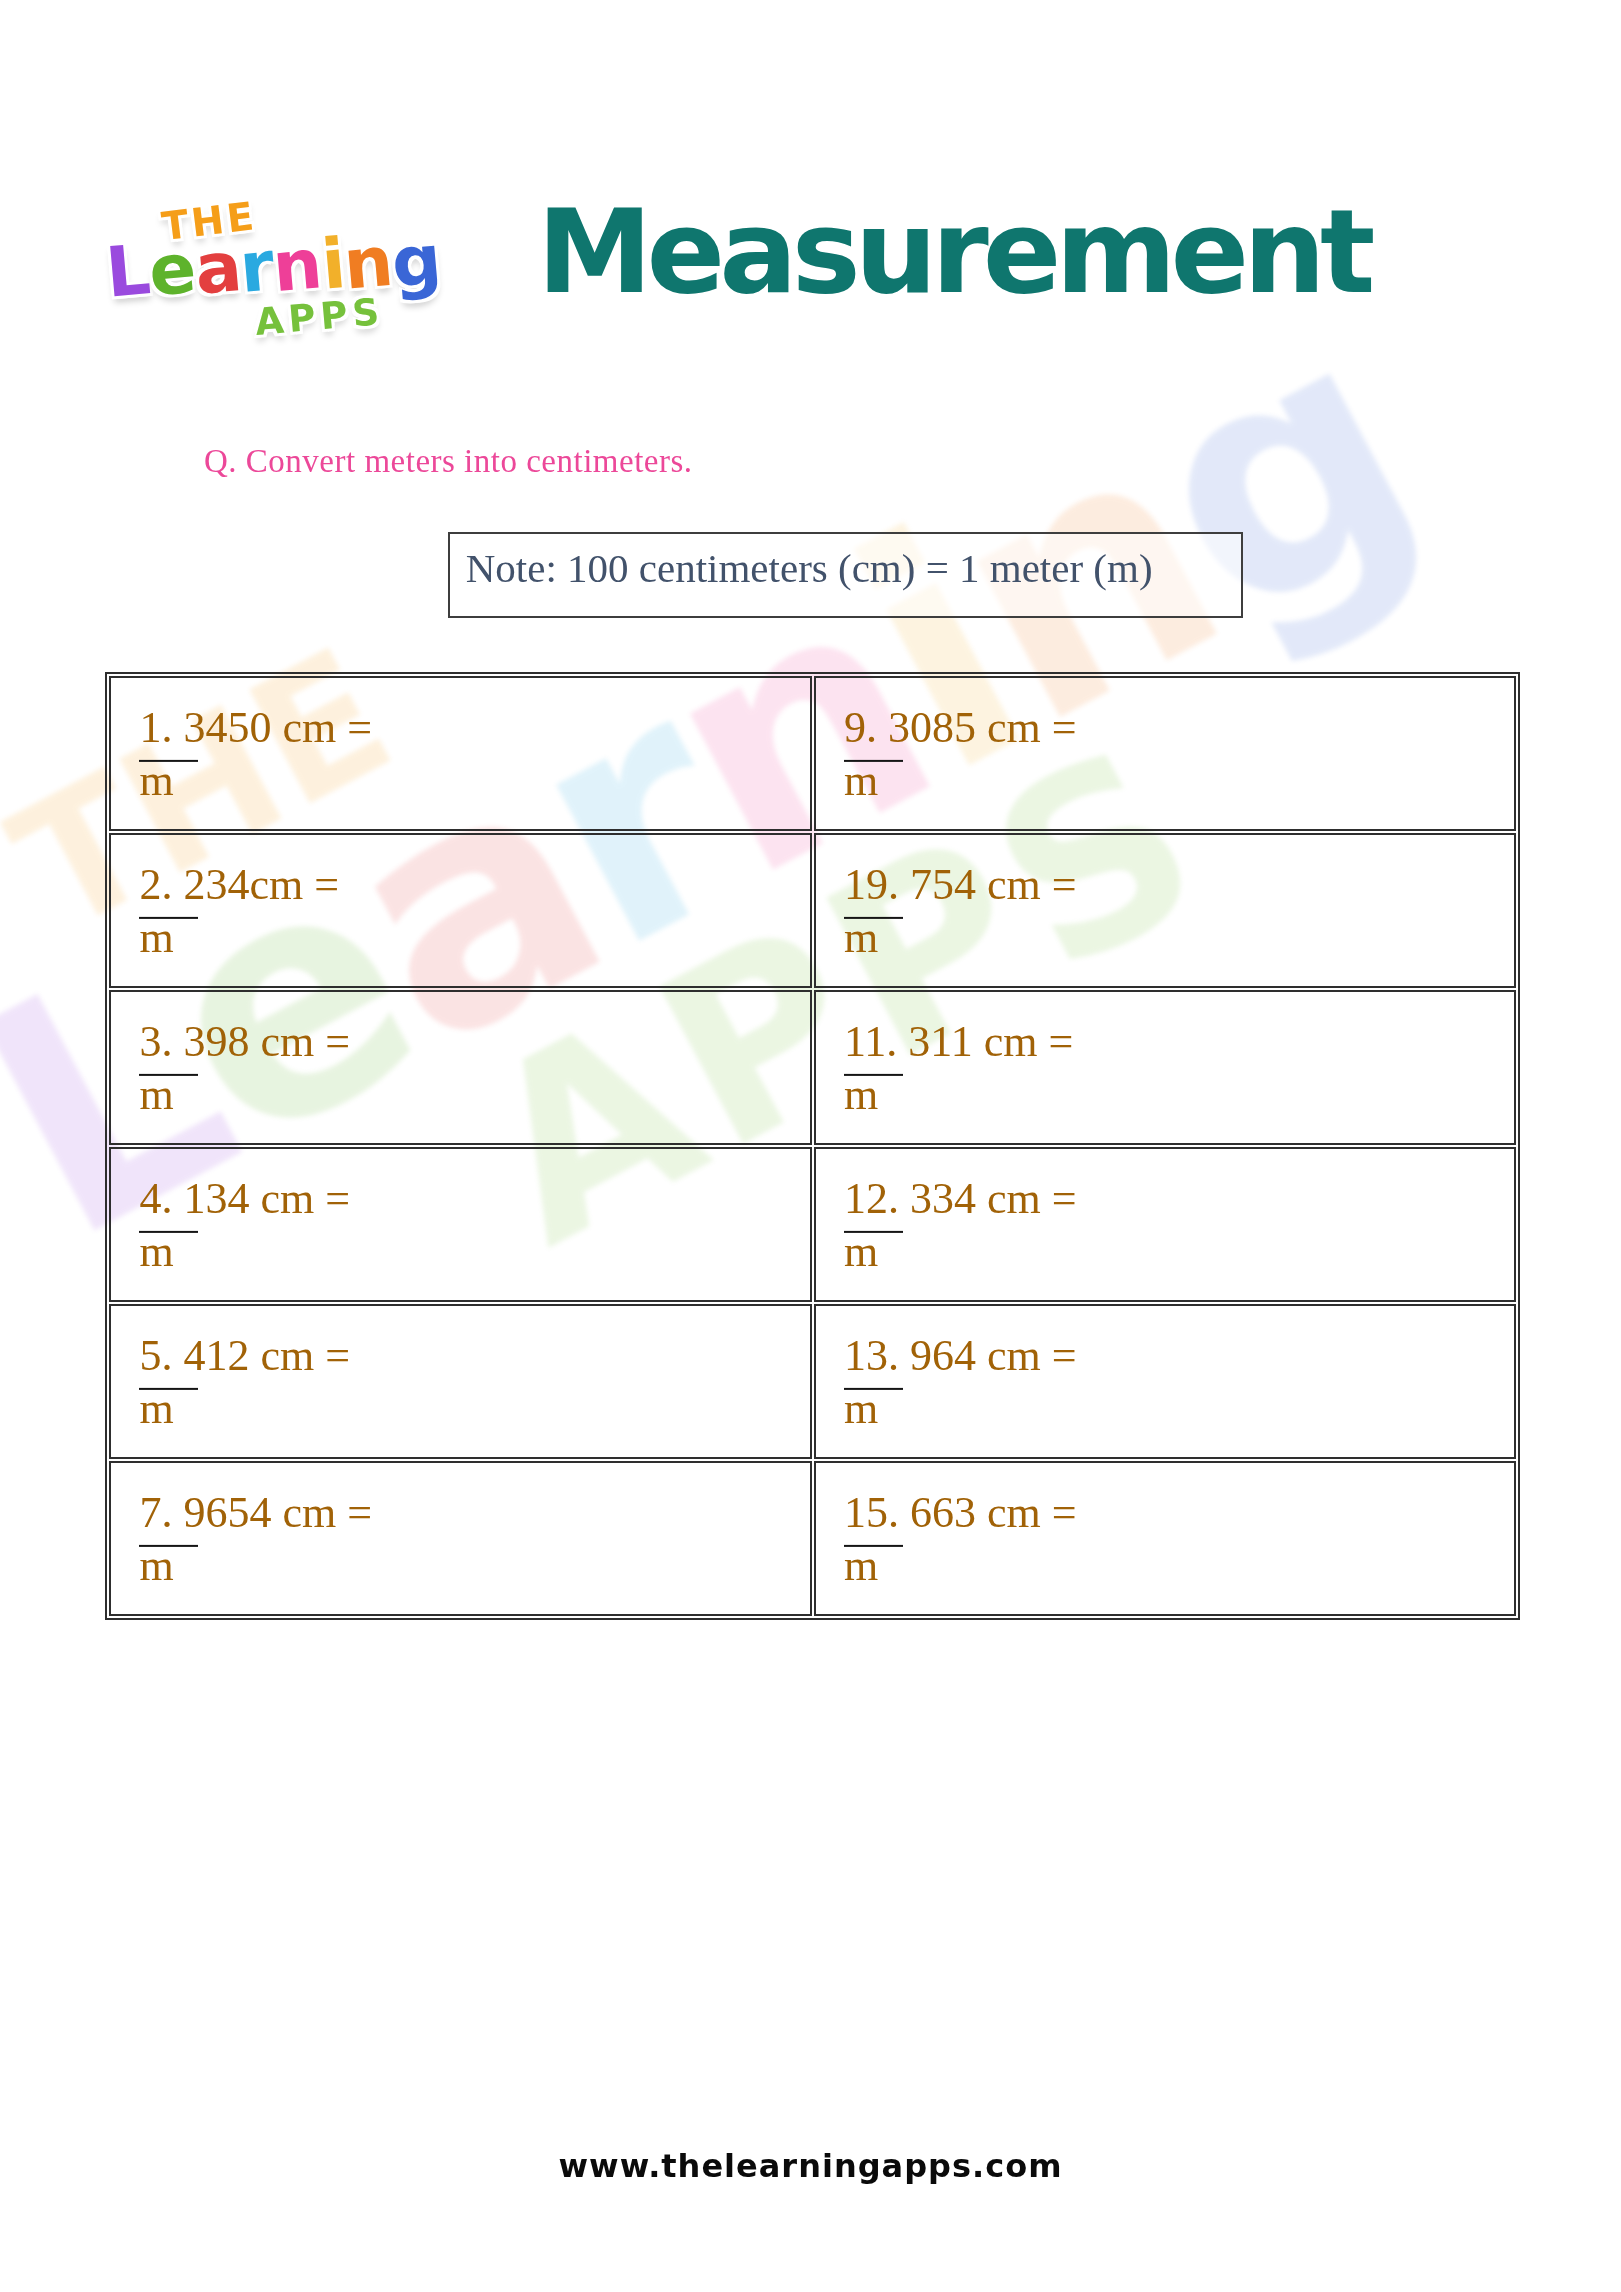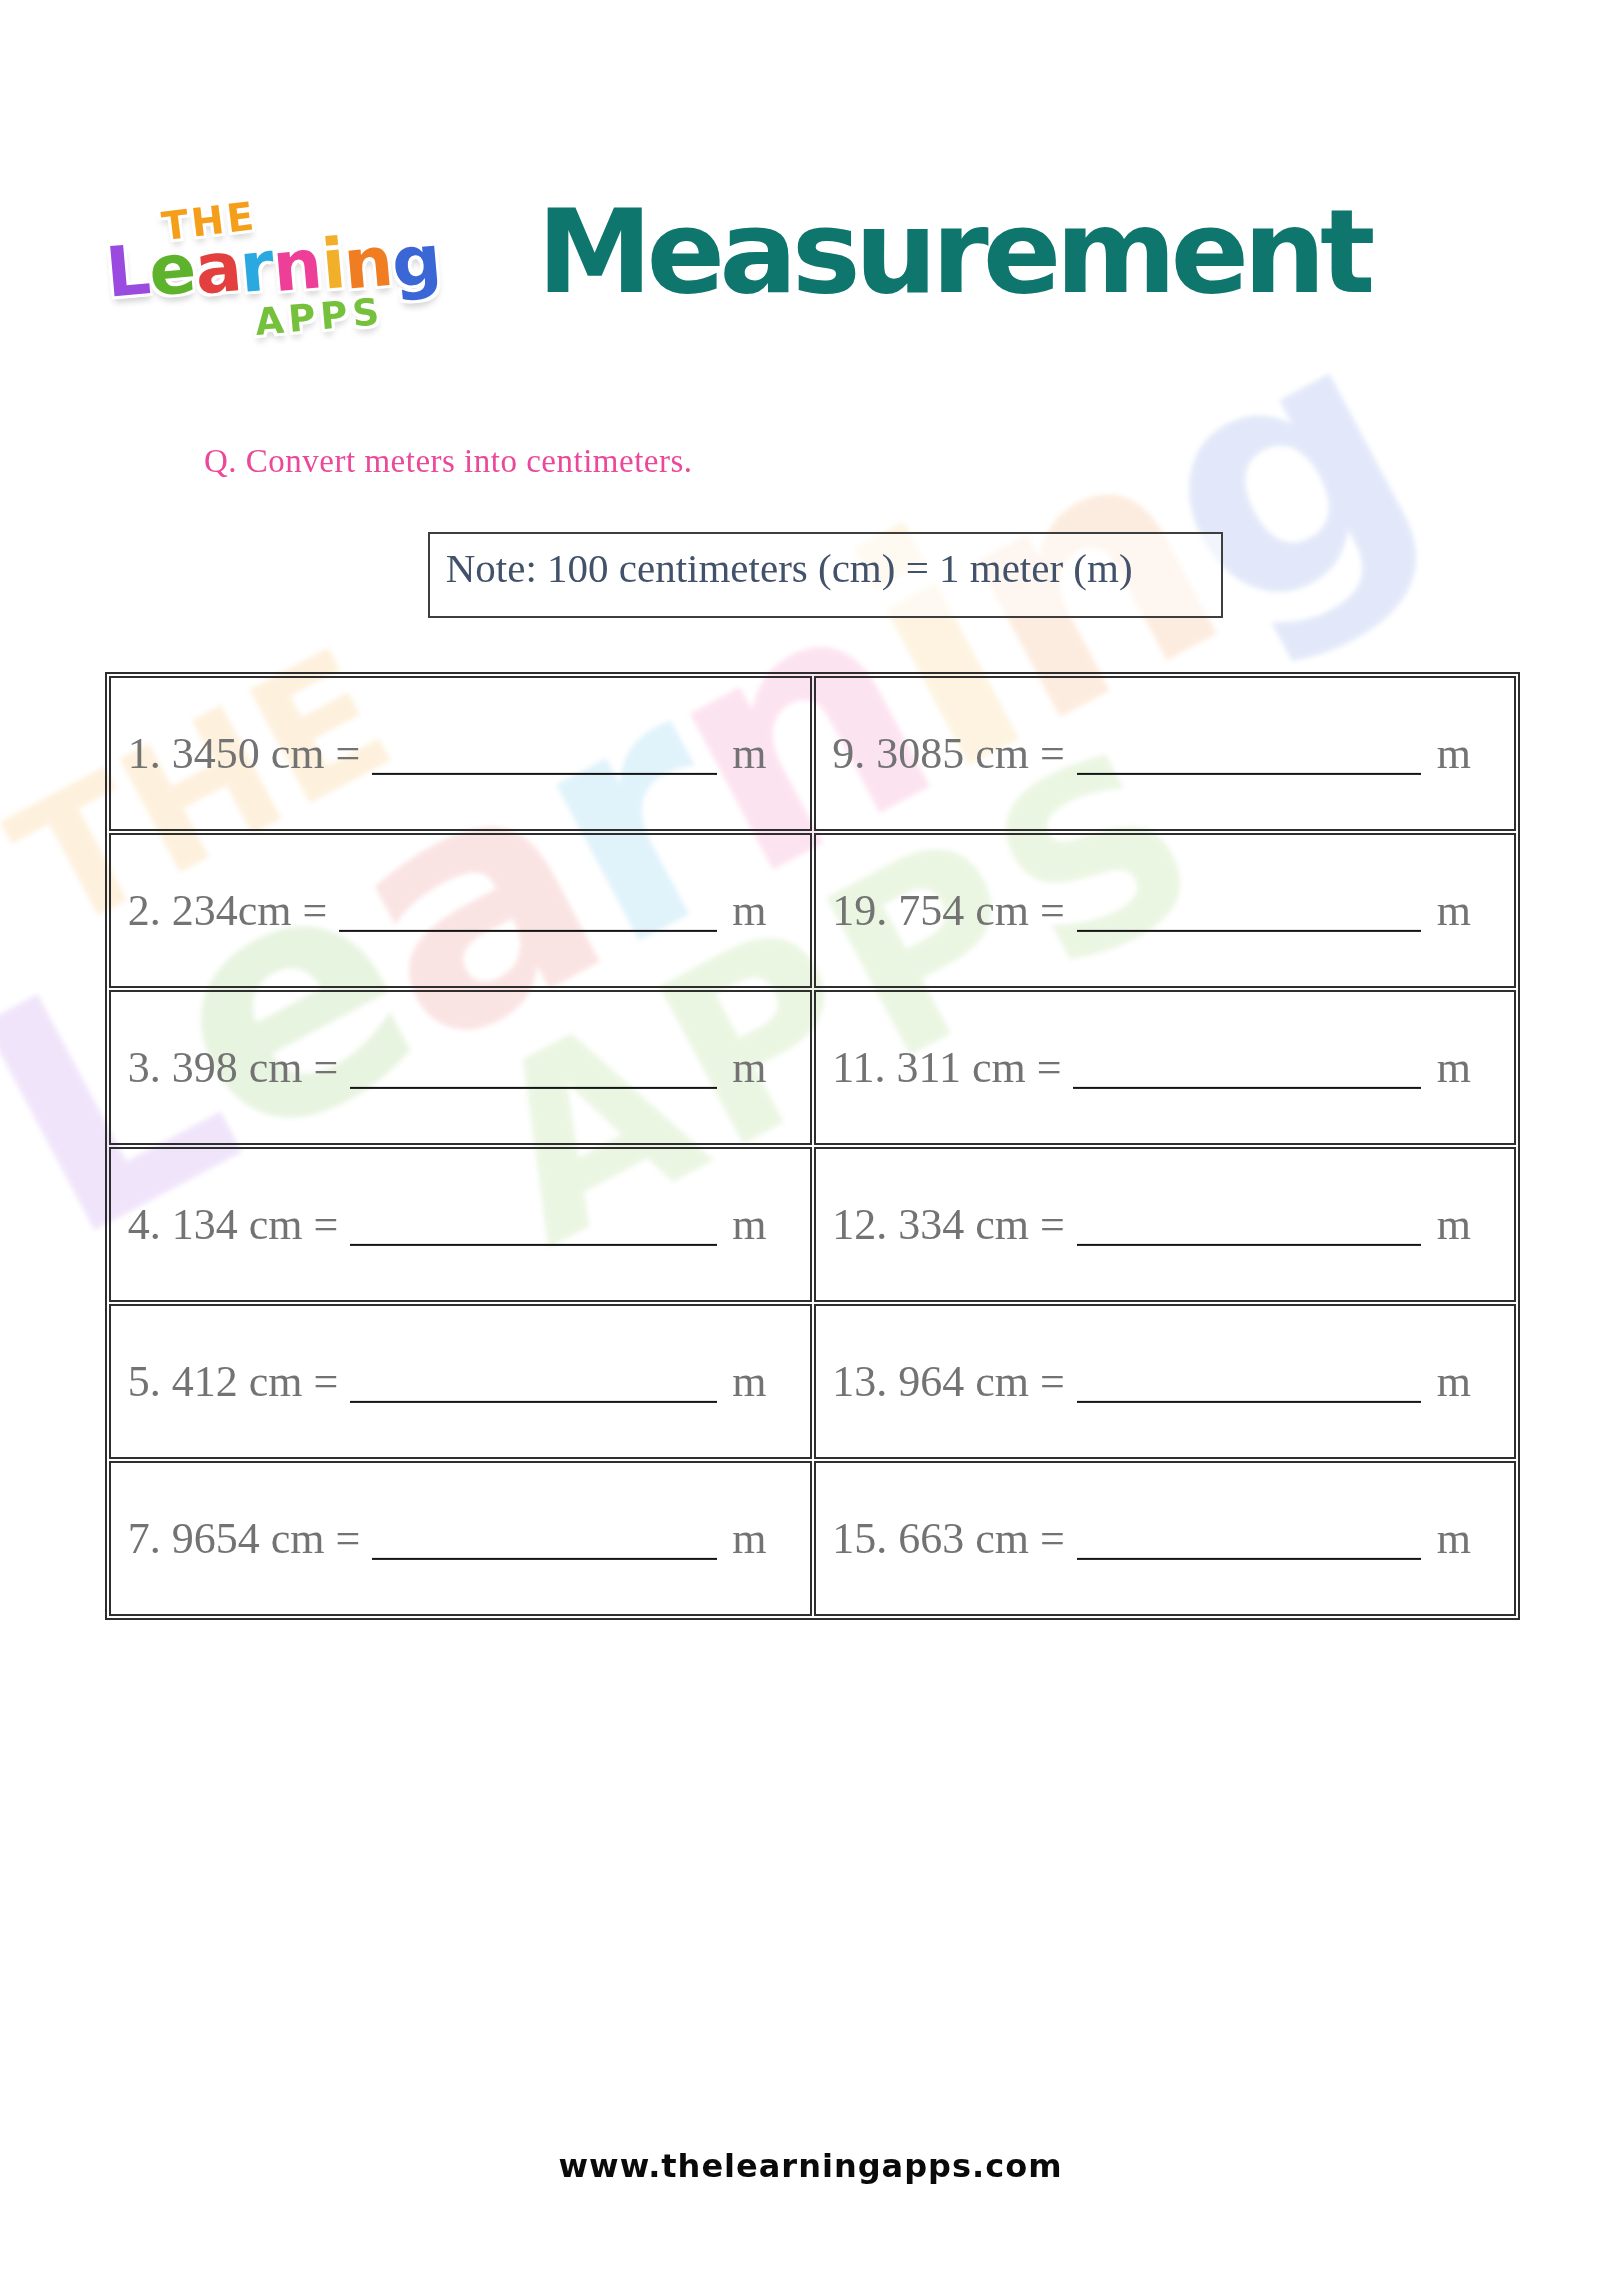--- a/index.html
+++ b/index.html
@@ -30,21 +30,21 @@
     position:absolute;left:537px;top:194px;
     font-family:"DejaVu Sans", sans-serif;font-weight:700;
     font-size:116px;letter-spacing:-5.9px;color:#0f766e;line-height:1;
   }
   
   .question{
     position:absolute;left:204px;top:443px;
     font-size:33px;color:#ec4899;letter-spacing:0.5px;
   }
   .note-box{
-    position:absolute;left:428px;top:532px;width:795px;height:86px;
+    position:absolute;left:448px;top:532px;width:795px;height:86px;
     border:2px solid #3e3e3e;background:rgba(255,255,255,.55);
     box-sizing:border-box;padding:9.8px 0 0 15.7px;
   }
   .note-text{font-size:41px;color:#42526b;}
   
   .watermark{
     position:absolute;left:-78px;top:470px;width:1764px;
     transform:rotate(-28deg);transform-origin:45% 45%;
     opacity:.14;filter:blur(2.9px);
     font-family:"DejaVu Sans", sans-serif;font-weight:bold;line-height:.9;
@@ -57,21 +57,21 @@
   .problems{
     position:absolute;left:105px;top:672px;
     border-collapse:separate;border-spacing:2.9px;
     border:2px solid #2e2e2e;
     table-layout:fixed;width:1415px;box-sizing:border-box;
   }
   .problems td{
     width:50%;height:155px;border:2px solid #2e2e2e;
     padding:0 43px 0 16.7px;vertical-align:middle;box-sizing:border-box;
   }
-  .pline{display:flex;align-items:baseline;font-size:44px;color:#737373;}
+  .pline{display:flex;align-items:baseline;font-size:44px;color:#a16207;flex-direction:column;}
   .ptext{white-space:nowrap;}
   .blank{flex:1;border-bottom:2.9px solid #151515;margin:0 15.7px 0 11.8px;transform:translateY(6.9px);min-width:59px;}
   .unit{white-space:nowrap;}
   
   .footer{
     position:absolute;left:0;right:0;top:2147px;text-align:center;
     font-family:"DejaVu Sans", sans-serif;font-weight:bold;
     font-size:32px;letter-spacing:1px;color:#0a0a0a;
   }
 </style>

